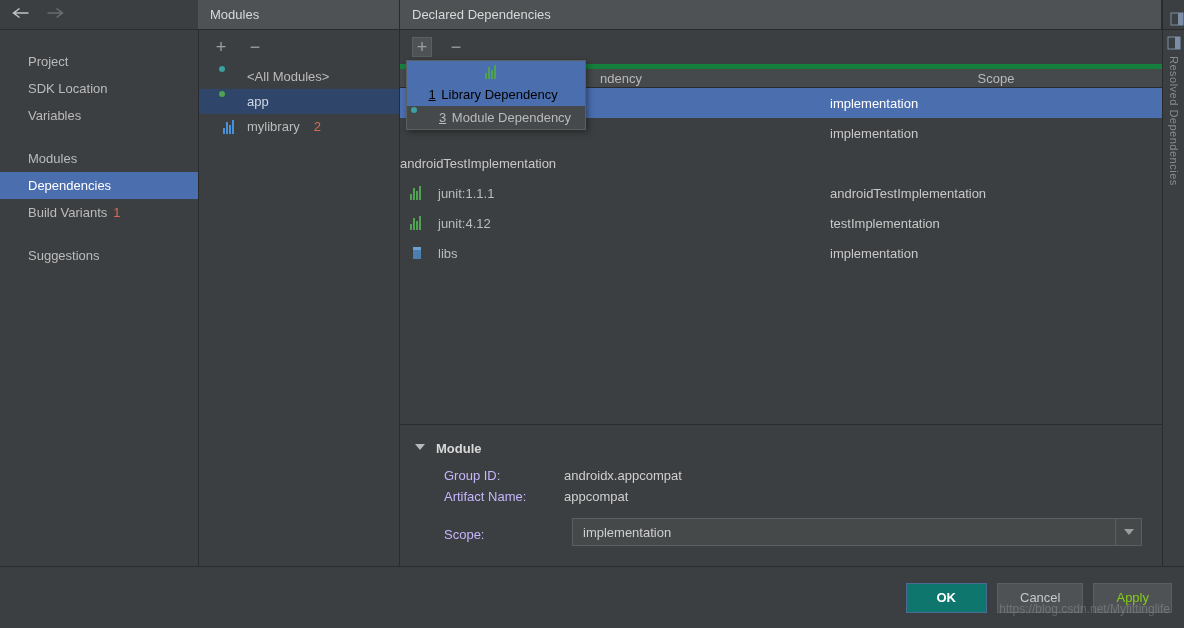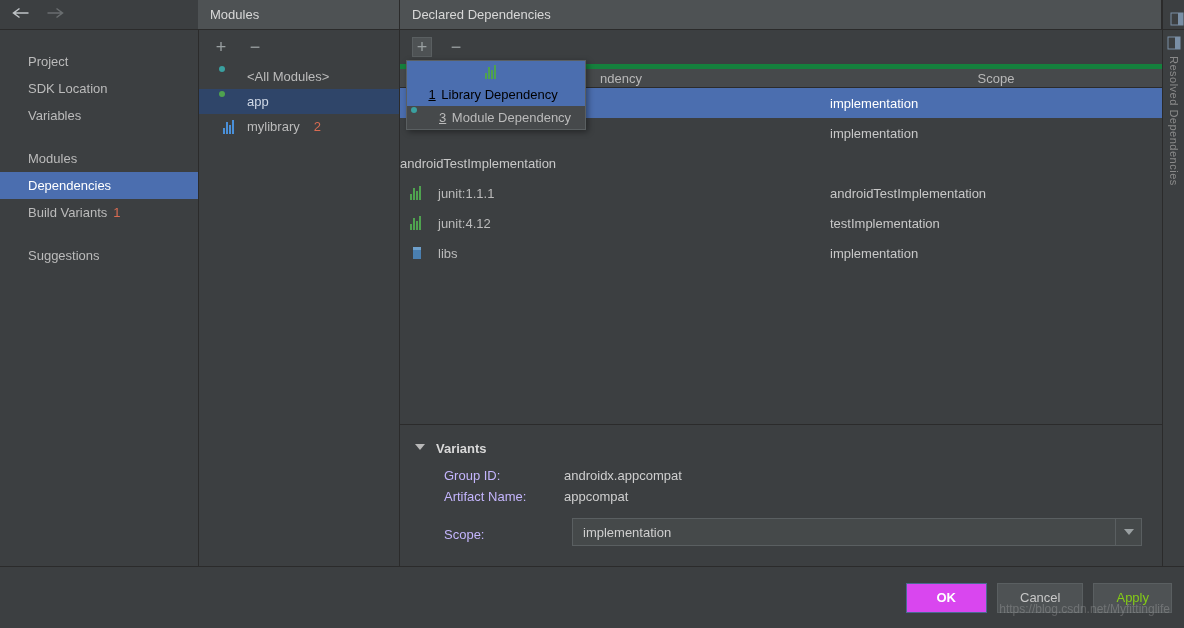--- a/index.html
+++ b/index.html
@@ -61,21 +61,21 @@
 .combo { flex: 1; display: flex; align-items: center; background: #45494a; border: 1px solid #5a5f61; height: 28px; }
 .combo input { flex: 1; background: transparent; border: none; color: #cfcfcf; padding: 0 10px; font-size: 13px; outline: none; }
 .combo .arrow { width: 26px; height: 100%; display: flex; align-items: center; justify-content: center; border-left: 1px solid #5a5f61; }
 .clip-icon { width: 14px; height: 18px; color: #8a8a8a; }
 
 .right-strip { width: 22px; background: #3c3f41; border-left: 1px solid #2b2b2b; padding-top: 6px; display: flex; flex-direction: column; align-items: center; }
 .right-strip .lbl { writing-mode: vertical-rl; font-size: 11px; color: #8a8a8a; margin-top: 6px; letter-spacing: 0.5px; }
 
 .footer { position: absolute; bottom: 0; left: 0; right: 0; height: 62px; background: #3c3f41; border-top: 1px solid #2b2b2b; display: flex; align-items: center; justify-content: flex-end; padding-right: 12px; gap: 10px; }
 .btn { height: 30px; padding: 0 22px; border: 1px solid #5a5f61; background: #4e5254; color: #c8c8c8; font-size: 13px; cursor: pointer; }
-.btn.primary { background: #d946ef; border-color: #4a6a94; color: #fff; font-weight: 600; padding: 0 30px; }
+.btn.primary { background: #0f766e; border-color: #4a6a94; color: #fff; font-weight: 600; padding: 0 30px; }
 .btn.disabled { color: #84cc16; }
 
 .watermark { position: absolute; right: 14px; bottom: 12px; font-size: 12px; color: rgba(200,200,200,.28); pointer-events: none; }
 
 
 .i-bars { display: inline-flex; gap: 1px; align-items: flex-end; }
 .i-bars span { width: 2px; background: #4fa24f; }
 .i-bars.blue span { background: #4a90d9; }
 .i-bars .b1 { height: 6px; } .i-bars .b2 { height: 12px; } .i-bars .b3 { height: 9px; } .i-bars .b4 { height: 14px; }
 
@@ -232,21 +232,21 @@
       <div class="col-scope">implementation</div>
     </div>
 
     <div style="flex:1"></div>
 
     <div class="details">
       <div class="details-hdr">
         <span><svg viewBox="0 0 12 12">
               <path d="M1 3 L6 9 L11 3 Z" fill="#b8b8b8"></path>
             </svg></span>
-        <span>Variants</span>
+        <span>Module</span>
       </div>
       <div class="det-line">
         <div class="det-label">Group ID:</div>
         <div class="det-val">androidx.appcompat</div>
       </div>
       <div class="det-line">
         <div class="det-label">Artifact Name:</div>
         <div class="det-val">appcompat</div>
       </div>
       <div class="det-input-row">

